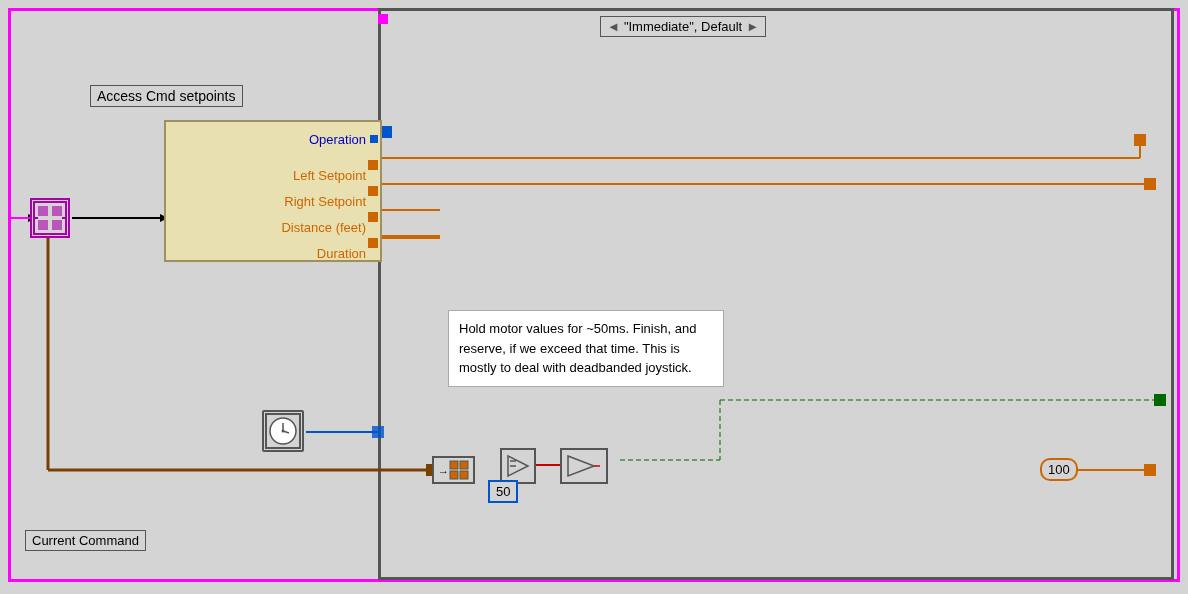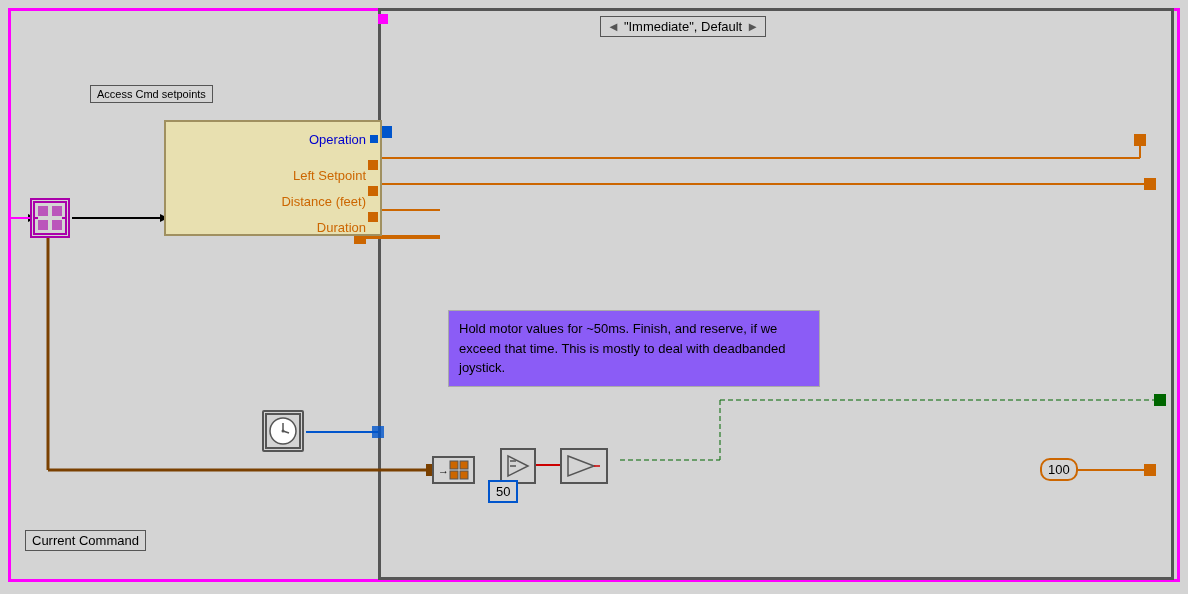--- a/index.html
+++ b/index.html
@@ -65,21 +65,21 @@
     }
 
     
     .access-cmd-box {
       position: absolute;
       left: 90px;
       top: 85px;
       border: 1px solid #555;
       background: #d4d4d4;
       padding: 2px 6px;
-      font-size: 11px;
+      font-size: 14px;
       color: #000;
     }
 
     
     .cluster-box {
       position: absolute;
       left: 164px;
       top: 120px;
       width: 218px;
       background: #e8e0b0;
@@ -131,22 +131,22 @@
       display: flex;
       align-items: center;
       justify-content: center;
     }
 
     
     .comment-box {
       position: absolute;
       left: 448px;
       top: 310px;
-      width: 372px;
-      background: #8b5cf6;
+      width: 276px;
+      background: #ffffff;
       border: 1px solid #aaa;
       padding: 8px 10px;
       font-size: 13px;
       color: #000;
       line-height: 1.5;
     }
 
     
     .clock-icon {
       position: absolute;
@@ -278,20 +278,24 @@
     <span>Access Cmd setpoints</span>
   </div>
 
   <div class="cluster-box">
     <div class="cluster-row">
       <span class="cluster-label blue">Operation</span>
       <div class="cluster-terminal blue-sq"></div>
     </div>
     <div class="cluster-row">
       <span class="cluster-label orange">Left Setpoint</span>
+      <div class="cluster-terminal"></div>
+    </div>
+    <div class="cluster-row">
+      <span class="cluster-label orange">Right Setpoint</span>
       <div class="cluster-terminal"></div>
     </div>
     <div class="cluster-row">
       <span class="cluster-label orange">Distance (feet)</span>
       <div class="cluster-terminal"></div>
     </div>
     <div class="cluster-row">
       <span class="cluster-label orange">Duration</span>
       <div class="cluster-terminal"></div>
     </div>

